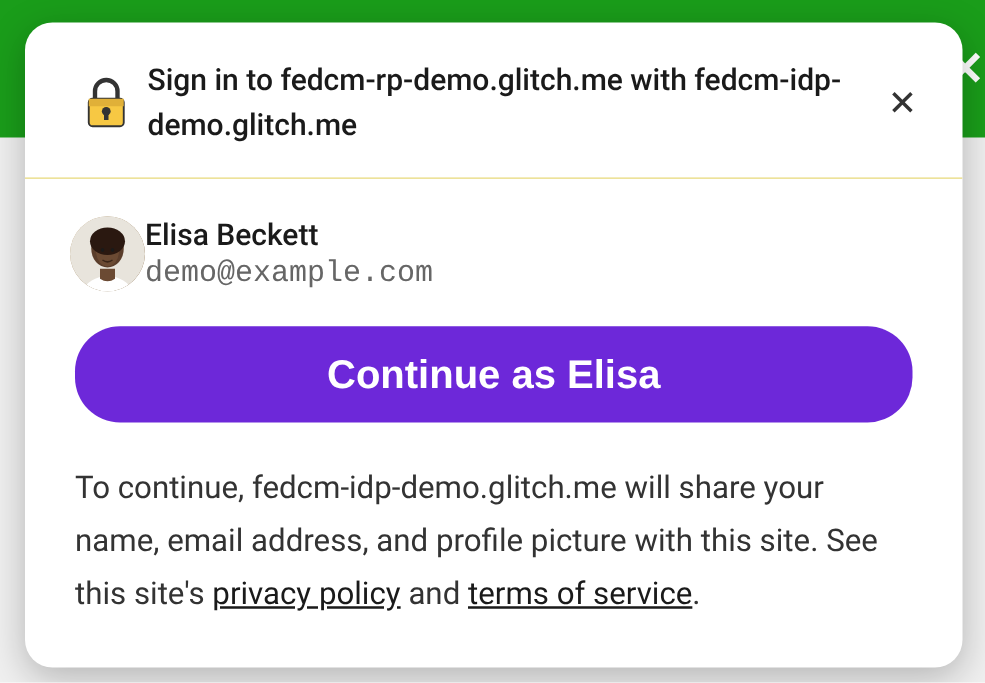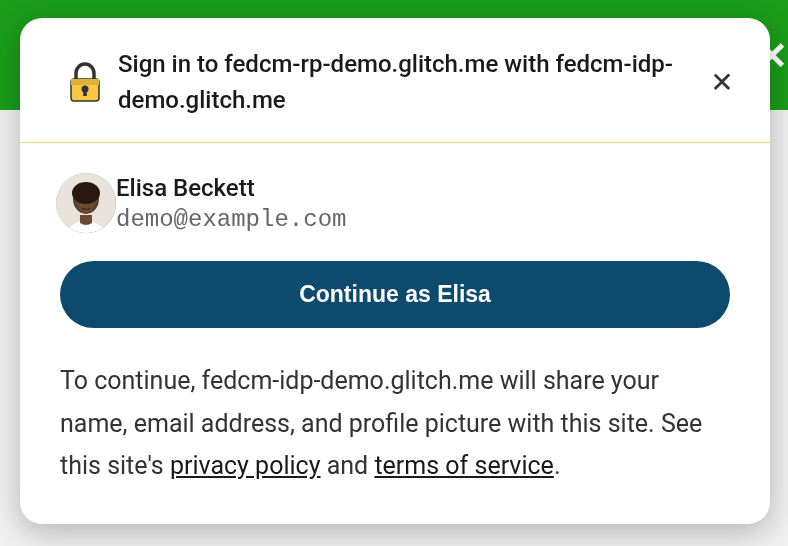--- a/index.html
+++ b/index.html
@@ -108,26 +108,26 @@
     }
     .account-email {
       font-size: 24px;
       color: #666;
       font-family: Liberation Mono, monospace;
     }
     .continue-btn {
       display: block;
       margin: 0 40px;
       width: calc(100% - 80px);
-      background: #0c4a6e;
+      background: #6d28d9;
       color: white;
       border: none;
       border-radius: 36px;
       padding: 20px;
-      font-size: 23px;
+      font-size: 32px;
       font-weight: 700;
       cursor: pointer;
       text-align: center;
     }
     .disclosure {
       padding: 32px 40px 36px 40px;
       font-size: 25px;
       line-height: 1.7;
       color: #333;
     }

